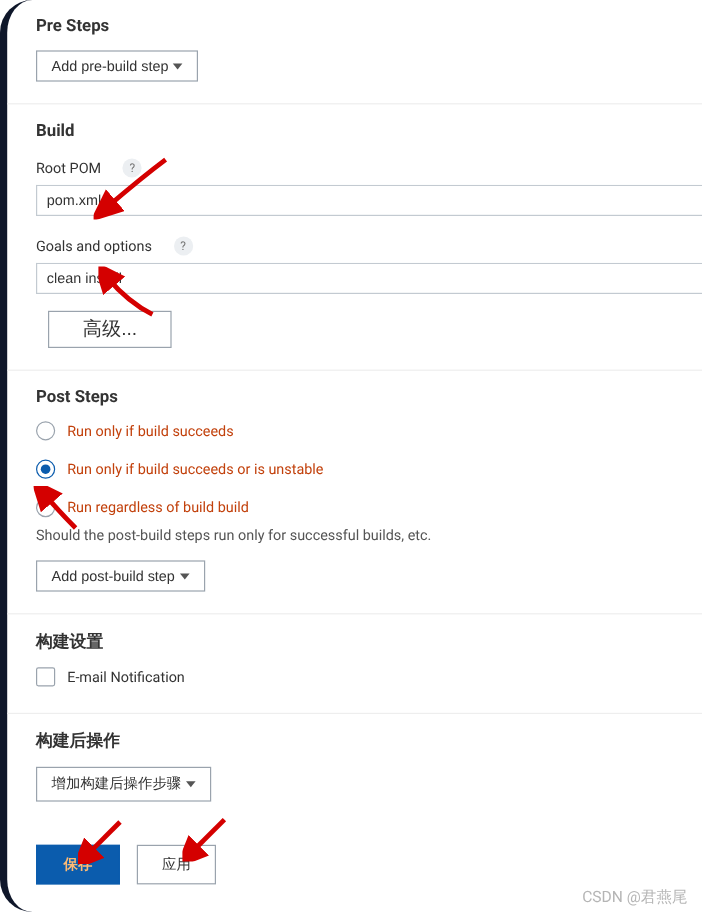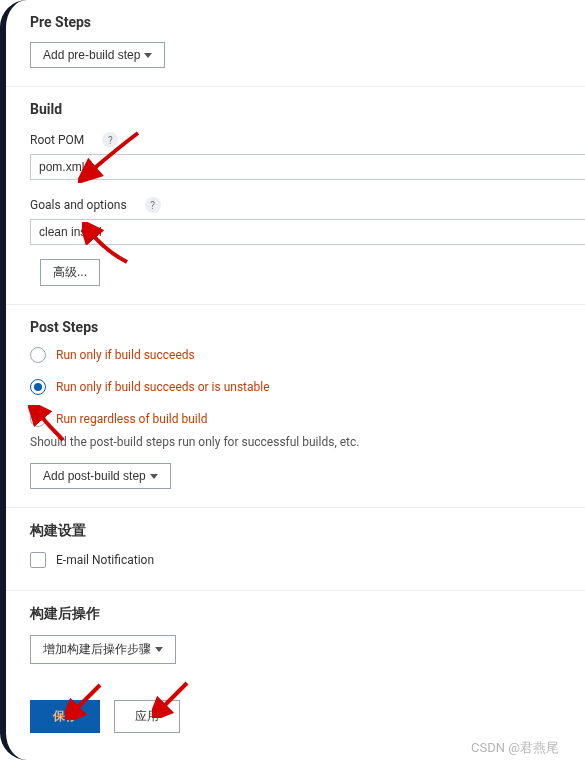--- a/index.html
+++ b/index.html
@@ -83,22 +83,22 @@
       width: 560px;
       overflow: hidden;
     }
     .input-clip .text-input {
       width: 600px;
       border-right: none;
     }
     .small-btn {
       border: 1px solid #9aa3ad;
       background: #fff;
-      padding: 4px 12px;
-      font-size: 12px;
+      padding: 4px 28px;
+      font-size: 16px;
       color: #333;
       cursor: pointer;
       margin-left: 10px;
     }
     .radio-group { margin-top: 6px; }
     .radio-row {
       display: flex;
       align-items: center;
       gap: 10px;
       margin-bottom: 16px;
@@ -165,21 +165,21 @@
       color: #333;
       border: 1px solid #9aa3ad;
       padding: 7px 20px;
       font-size: 12px;
       cursor: pointer;
       text-align: right;
     }
     .watermark {
       position: absolute;
       bottom: 3px;
-      right: 26px;
+      right: 12px;
       font-size: 13px;
       color: rgba(120,120,120,0.55);
       pointer-events: none;
     }
     .arrow {
       position: absolute;
       pointer-events: none;
     }
   </style>
 </head>

